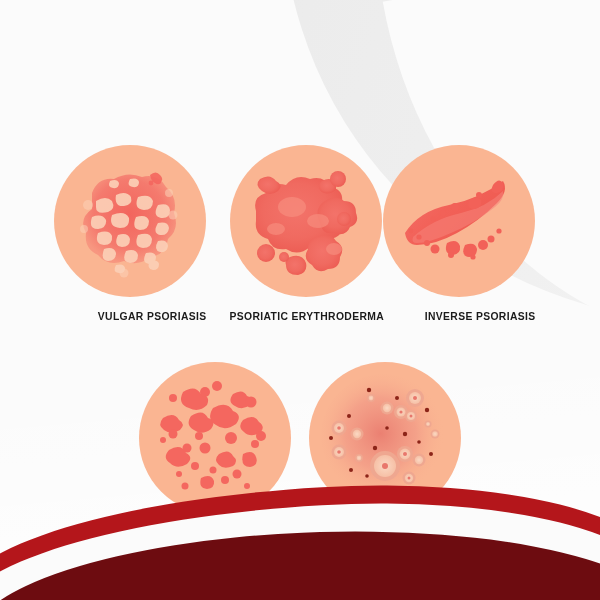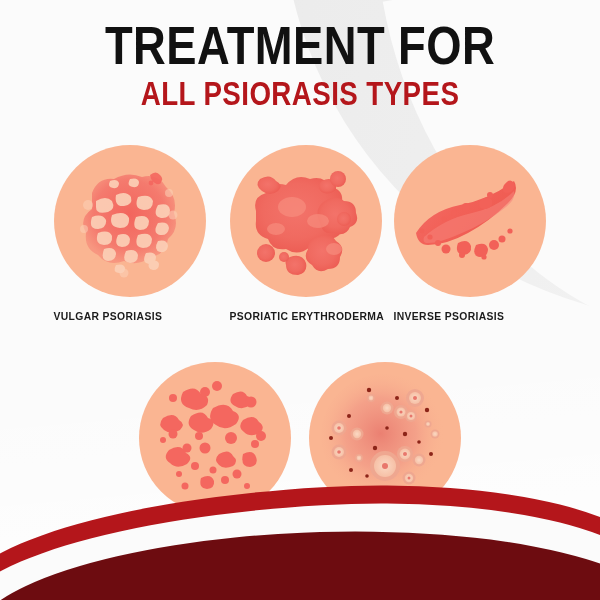--- a/index.html
+++ b/index.html
@@ -77,21 +77,21 @@
     color: #b4161b;
     transform: scaleX(0.84);
     white-space: nowrap;
     margin-top: 2px;
   }
 
   
   .cell {
     position: absolute;
     width: 170px;
-    text-align: left;
+    text-align: right;
     z-index: 4;
   }
   .disc-wrap {
     position: relative;
     width: 152px;
     height: 152px;
     margin: 0 auto;
   }
   .disc {
     position: absolute;
@@ -148,24 +148,20 @@
 </style>
 </head>
 <body>
 
 <div id="infographic">
 
   <div class="bg-swoosh"></div>
   <div class="bg-swoosh2"></div>
   <div class="bg-fade"></div>
 
-  <div class="header">
-    <div class="title-main">TREATMENT FOR</div>
-    <div class="title-sub">ALL PSIORASIS TYPES</div>
-  </div>
 
   <div class="cell" style="left:45px; top:145px;">
     <div class="disc-wrap">
       <div class="disc">
         <svg viewBox="0 0 152 152" width="152" height="152">
           <defs>
             <radialGradient id="vulgRed" cx="50%" cy="45%" r="55%">
               <stop offset="0%" stop-color="#f2615a"></stop>
               <stop offset="70%" stop-color="#f4776c"></stop>
               <stop offset="100%" stop-color="#f7957f"></stop>
@@ -237,21 +233,21 @@
             <ellipse cx="88" cy="76" rx="11" ry="7"></ellipse>
             <ellipse cx="46" cy="84" rx="9" ry="6"></ellipse>
             <ellipse cx="104" cy="104" rx="8" ry="6"></ellipse>
           </g>
         </svg>
       </div>
     </div>
     <div class="cell-label">PSORIATIC ERYTHRODERMA</div>
   </div>
 
-  <div class="cell" style="left:385px; top:145px;">
+  <div class="cell" style="left:374px; top:145px;">
     <div class="disc-wrap">
       <div class="disc">
         <svg viewBox="0 0 152 152" width="152" height="152">
           <defs>
             <linearGradient id="invRed" x1="0%" y1="0%" x2="100%" y2="60%">
               <stop offset="0%" stop-color="#f4706a"></stop>
               <stop offset="50%" stop-color="#f26158"></stop>
               <stop offset="100%" stop-color="#ee5a50"></stop>
             </linearGradient>
           </defs>

